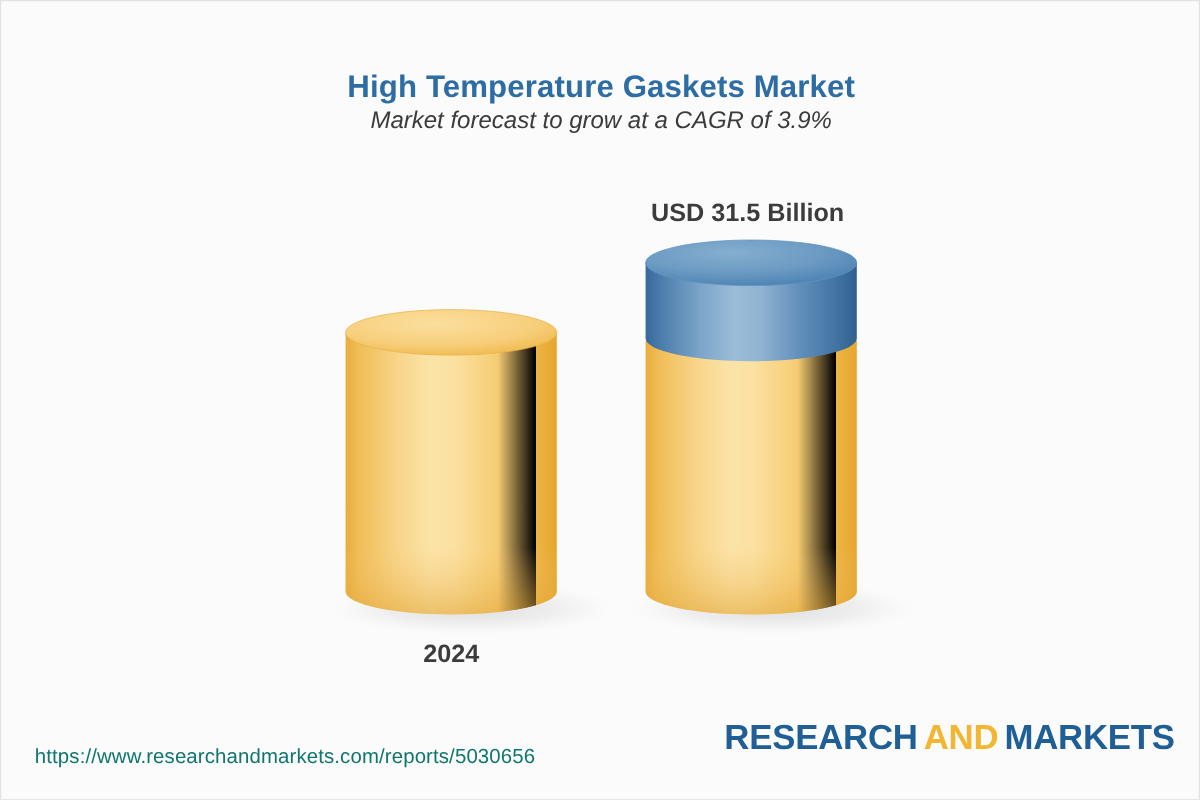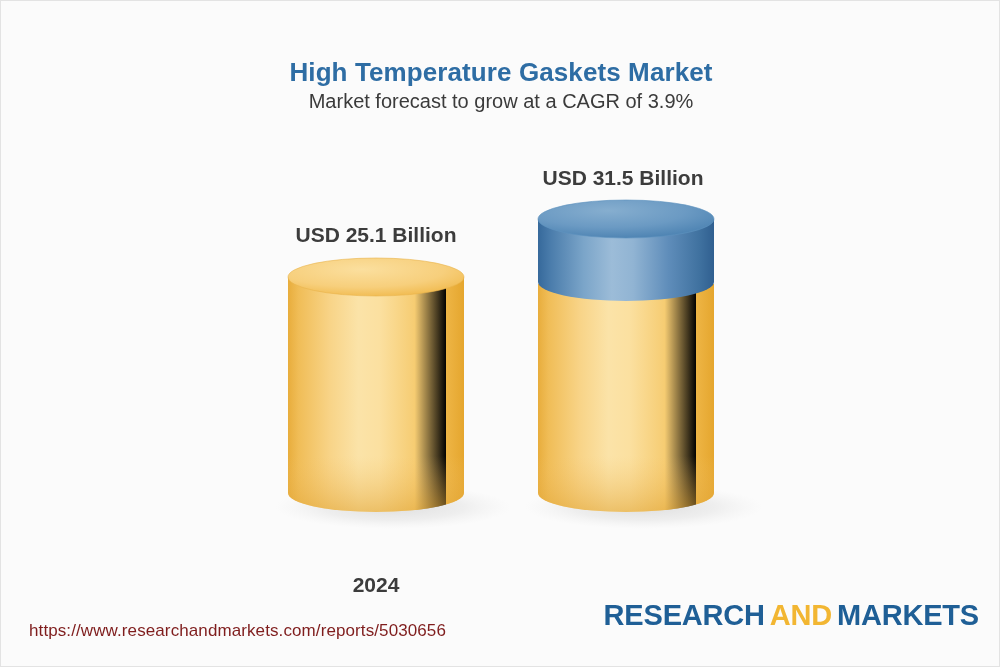--- a/index.html
+++ b/index.html
@@ -38,20 +38,21 @@
   }
   .chart-subtitle {
     position: absolute;
     left: 0;
     top: 89px;
     width: 1000px;
     text-align: center;
     font-size: 20px;
     font-weight: normal;
     color: #3b3b3b;
+    font-style: italic;
   }
 
   
   .plot {
     position: absolute;
     left: 0;
     top: 0;
     width: 1000px;
     height: 667px;
   }
@@ -68,32 +69,31 @@
   .datalabel.l2 { left: 534px; top: 165px; width: 176px; }
 
   .catlabel {
     position: absolute;
     font-size: 21px;
     font-weight: bold;
     color: #3c3c3c;
     text-align: center;
     white-space: nowrap;
     top: 533px;
-    margin-top: 39px;
   }
   .catlabel.c1 { left: 287px; width: 176px; }
   .catlabel.c2 { left: 537px; width: 176px; }
 
   
   .footer-url {
     position: absolute;
     left: 28px;
     top: 620px;
     font-size: 17px;
-    color: #7f1d1d;
+    color: #0f766e;
     letter-spacing: 0.1px;
     white-space: nowrap;
   }
 
   .logo {
     position: absolute;
     right: 20px;
     top: 600px;
     text-align: left;
     line-height: 1;
@@ -208,21 +208,20 @@
       <path d="M537,218
                L537,281
                A88,19 0 0 0 713,281
                L713,218 Z" fill="url(#gBlueBody)"></path>
 
       <ellipse cx="625" cy="218" rx="88" ry="19" fill="url(#gBlueCap)"></ellipse>
       <ellipse cx="625" cy="218" rx="88" ry="19" fill="none" stroke="#5f93bf" stroke-width="0.8" opacity="0.8"></ellipse>
     </g>
   </svg>
 
-  <div class="datalabel l1">USD 25.1 Billion</div>
   <div class="datalabel l2">USD 31.5 Billion</div>
 
   <div class="catlabel c1">2024</div>
 
   <div class="footer-url">https://www.researchandmarkets.com/reports/5030656</div>
 
   <div class="logo">
     <div class="logo-main">
       <span>RESEARCH</span><span class="sp"></span><span class="and">AND</span><span class="sp"></span><span>MARKETS</span>
     </div>

